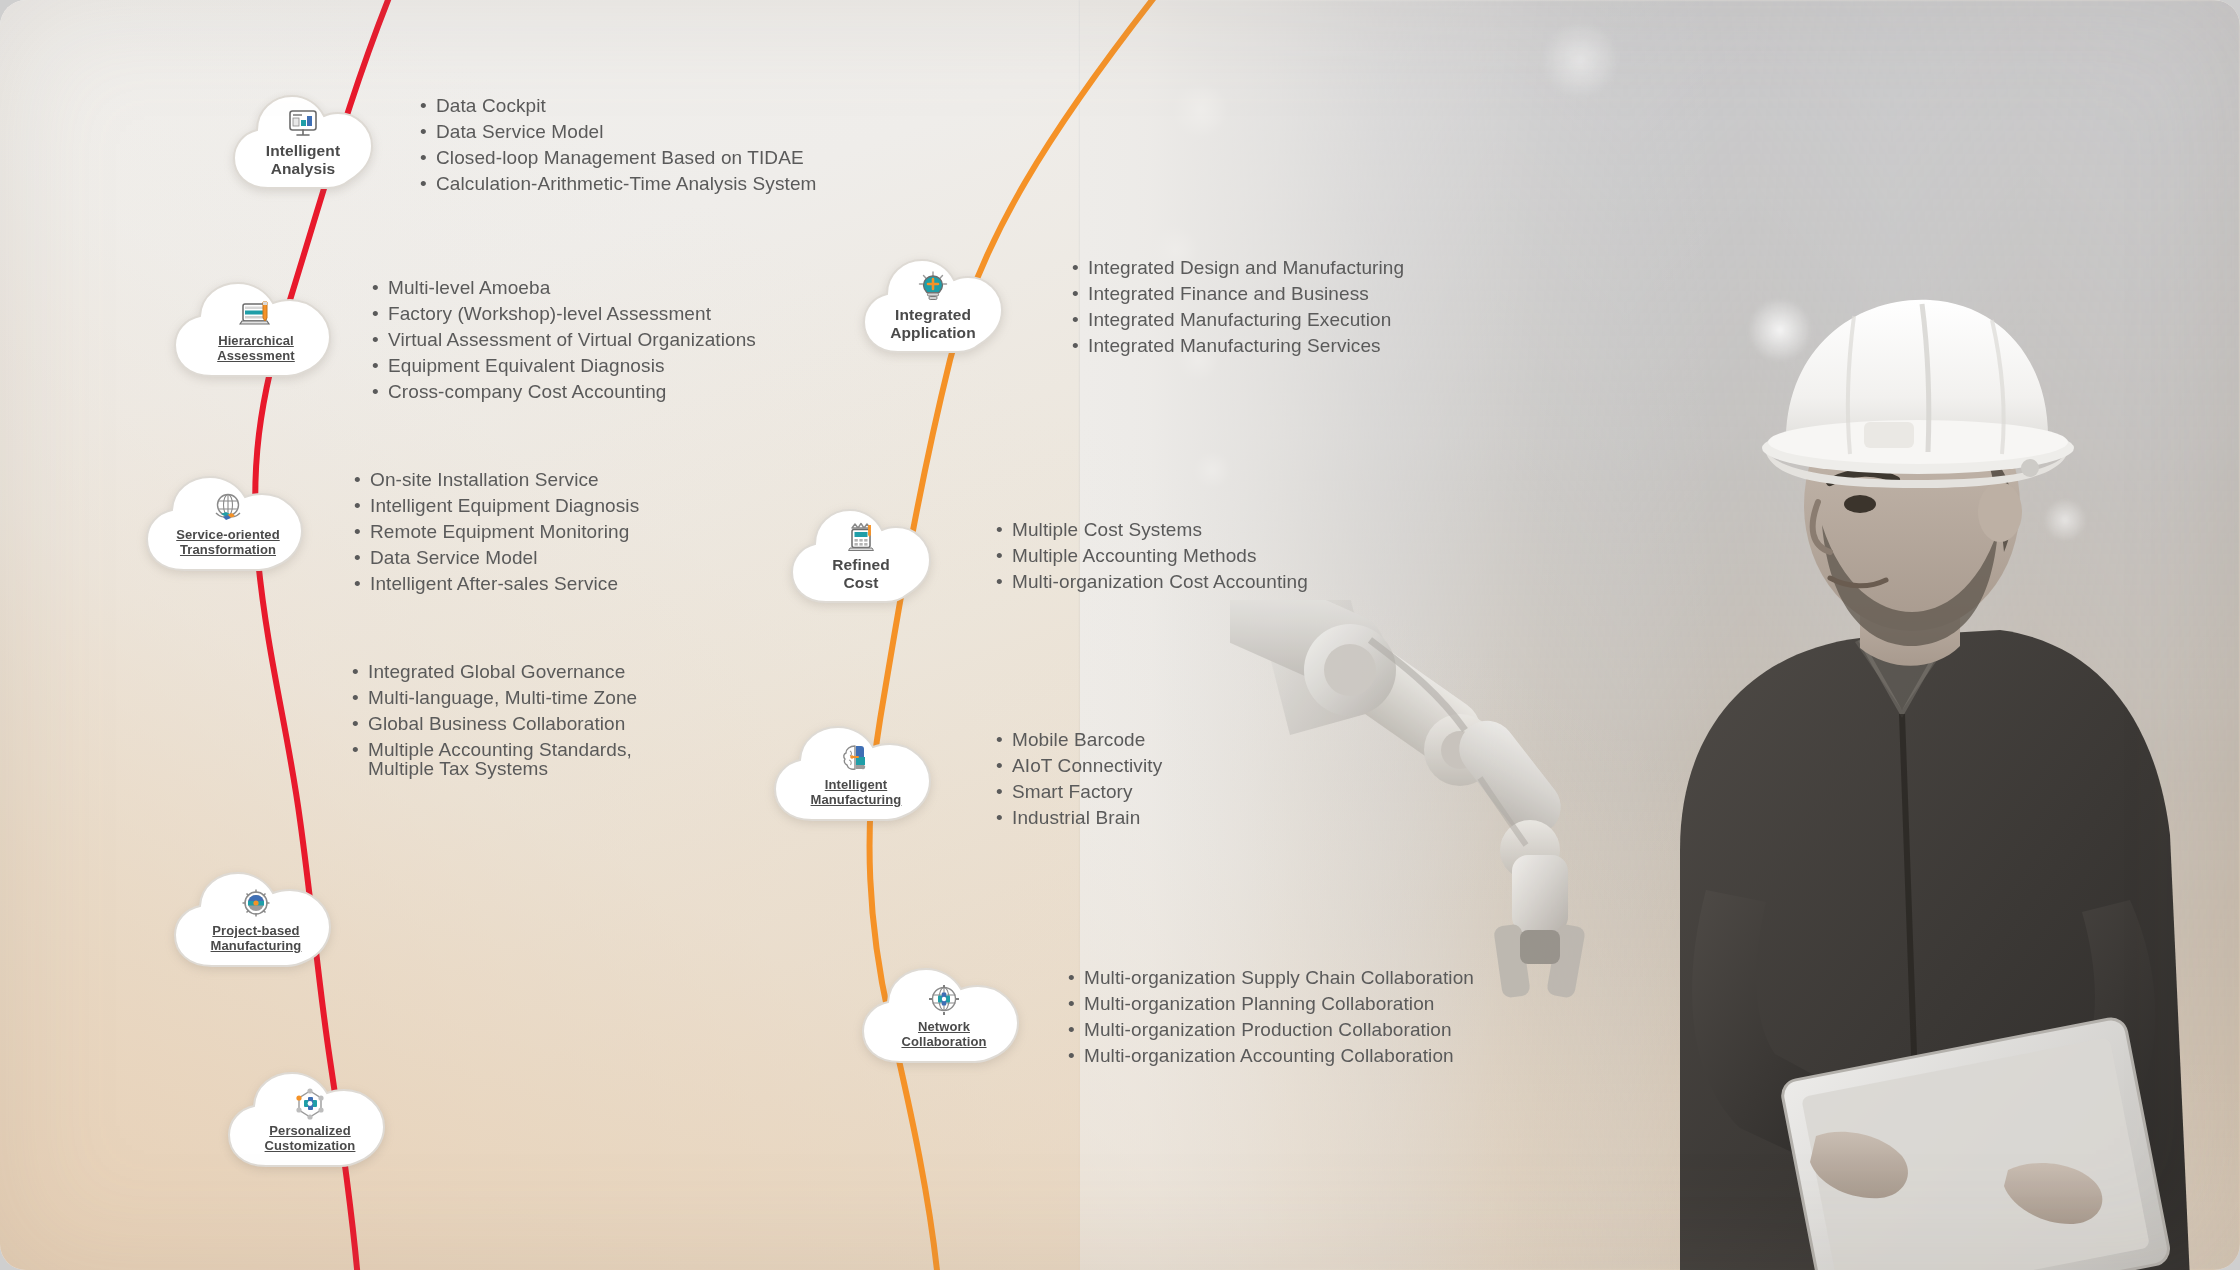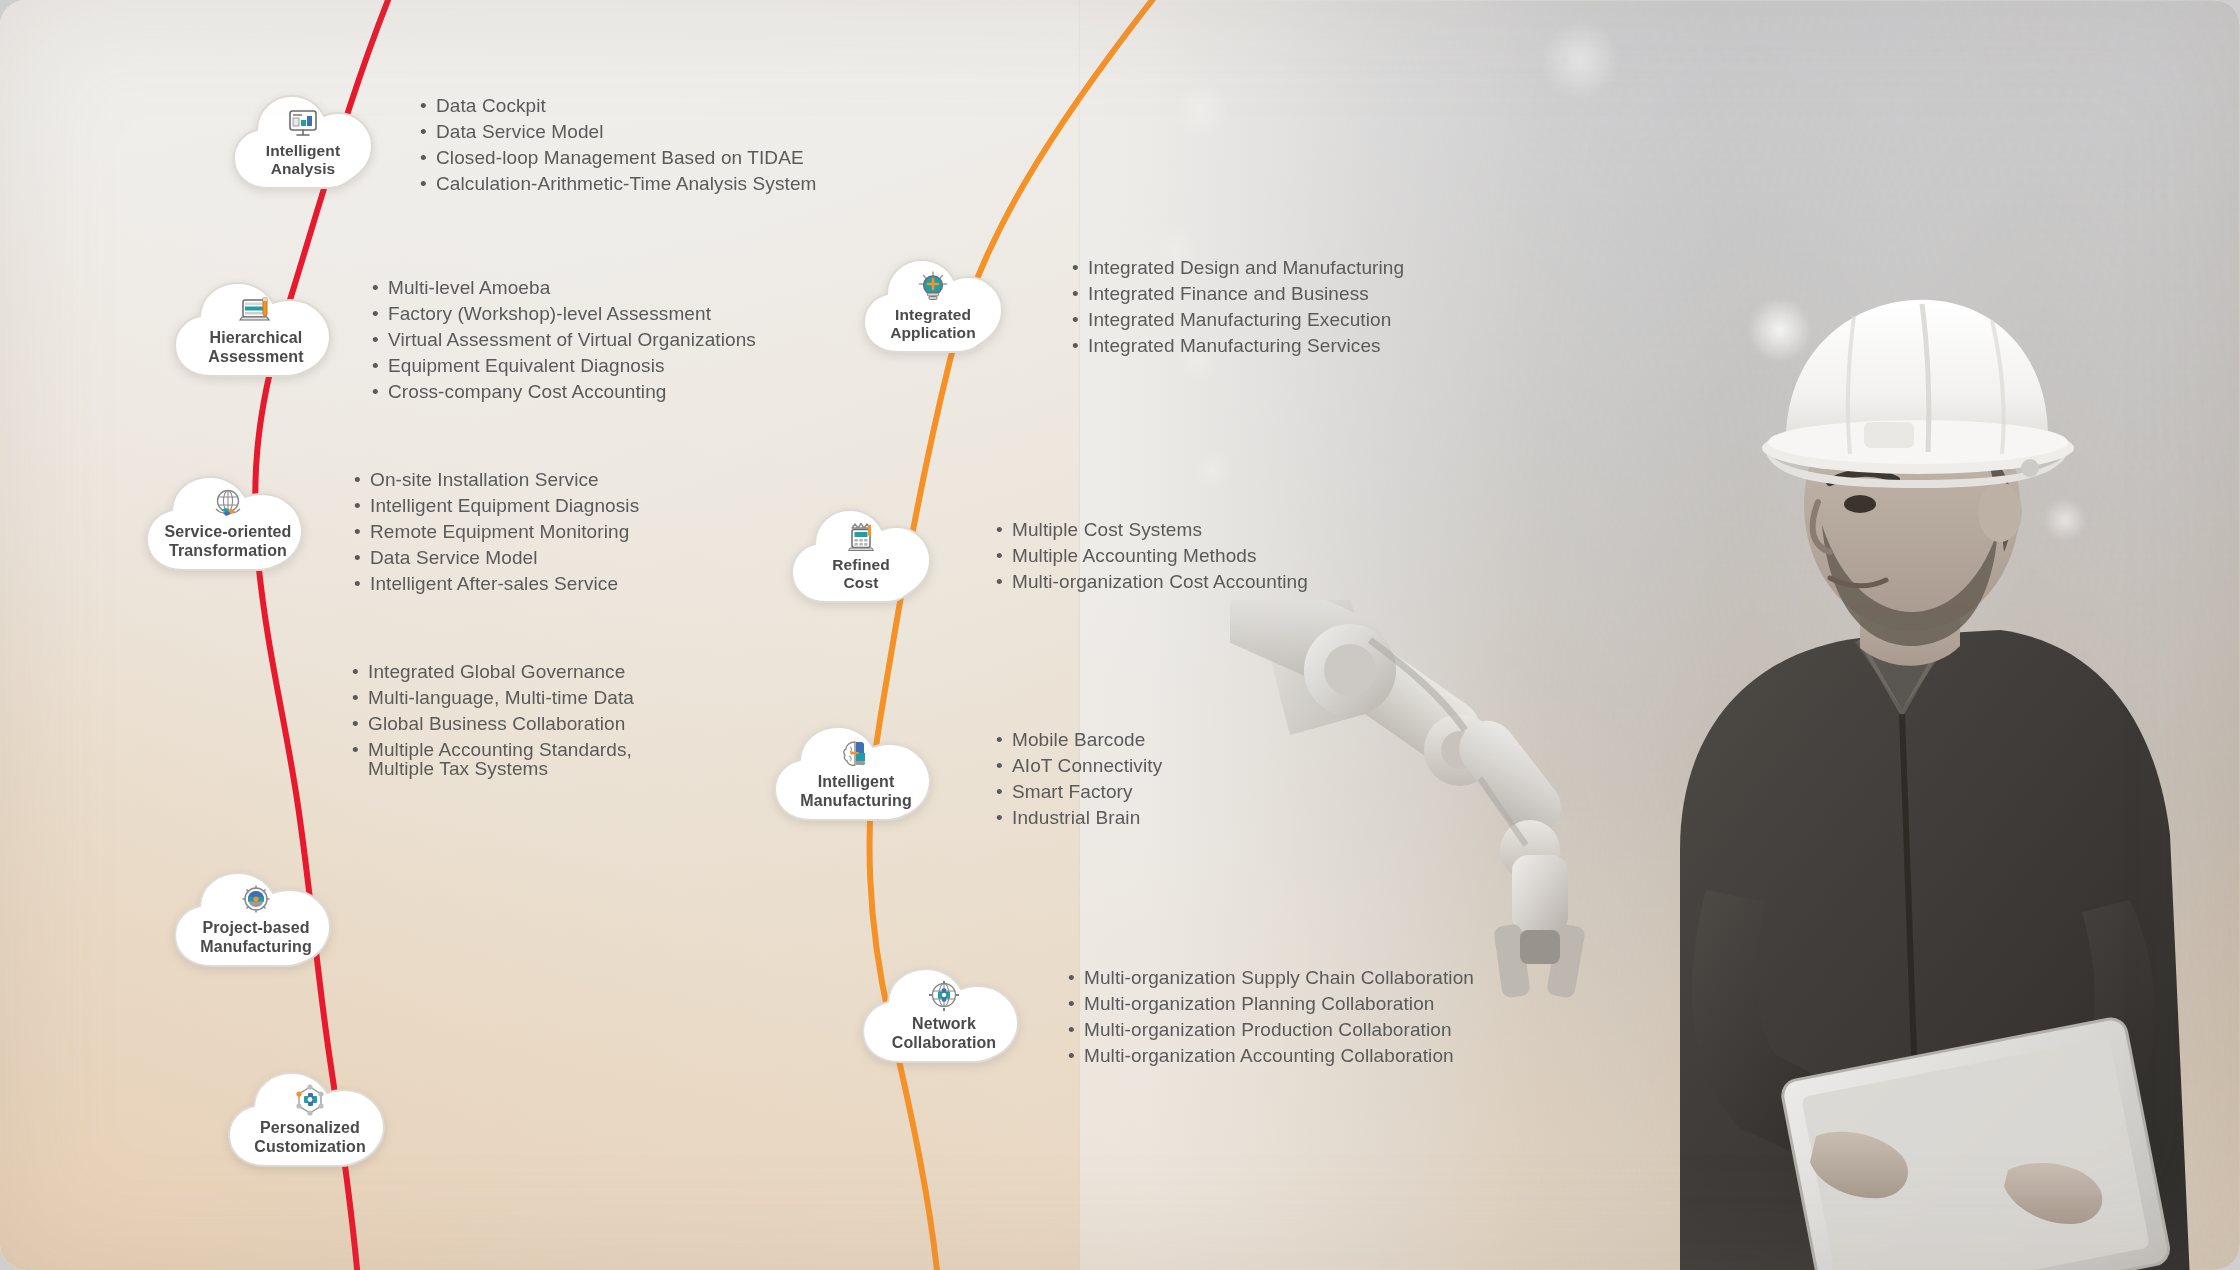--- a/index.html
+++ b/index.html
@@ -130,21 +130,21 @@
     font-size:15.5px;
     font-weight:bold;
     color:#4a4a4a;
     text-align:center;
     line-height:1.18;
     letter-spacing:.1px;
     white-space:pre-line;
     text-shadow:0 1px 0 rgba(255,255,255,.7);
   }
   .node.wide .cloud { width:176px; }
-  .node.wide .node-label { font-size:16px; }
+  .node.wide .node-label { font-size:13px;text-decoration:underline; }
 
   
   .bullets {
     position:absolute;
     color:#5a5a5a;
     font-size:19px;
     line-height:1.0;
   }
   .bullets ul { list-style:none; }
   .bullets li {
@@ -402,21 +402,21 @@
       <li>Intelligent Equipment Diagnosis</li>
       <li>Remote Equipment Monitoring</li>
       <li>Data Service Model</li>
       <li>Intelligent After-sales Service</li>
     </ul>
   </div>
 
   <div class="bullets" style="left:352px; top:662px;">
     <ul>
       <li>Integrated Global Governance</li>
-      <li>Multi-language, Multi-time Data</li>
+      <li>Multi-language, Multi-time Zone</li>
       <li>Global Business Collaboration</li>
       <li>Multiple Accounting Standards,
 Multiple Tax Systems</li>
     </ul>
   </div>
 
   <div class="node wide" style="left:168px; top:862px;">
     <div class="cloud">
       <svg class="cloud-svg" viewBox="0 0 176 112">
         <path d="M44,104 C20,104 7,90 7,73 C7,58 18,47 32,44 C33,24 50,11 70,11

